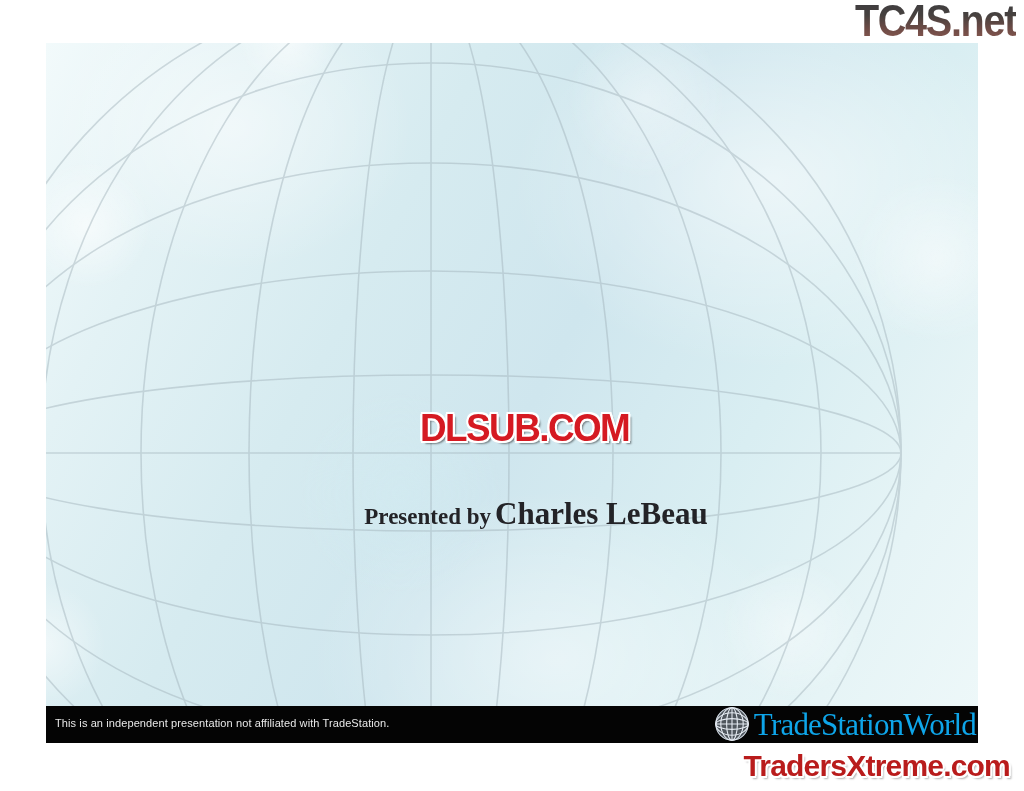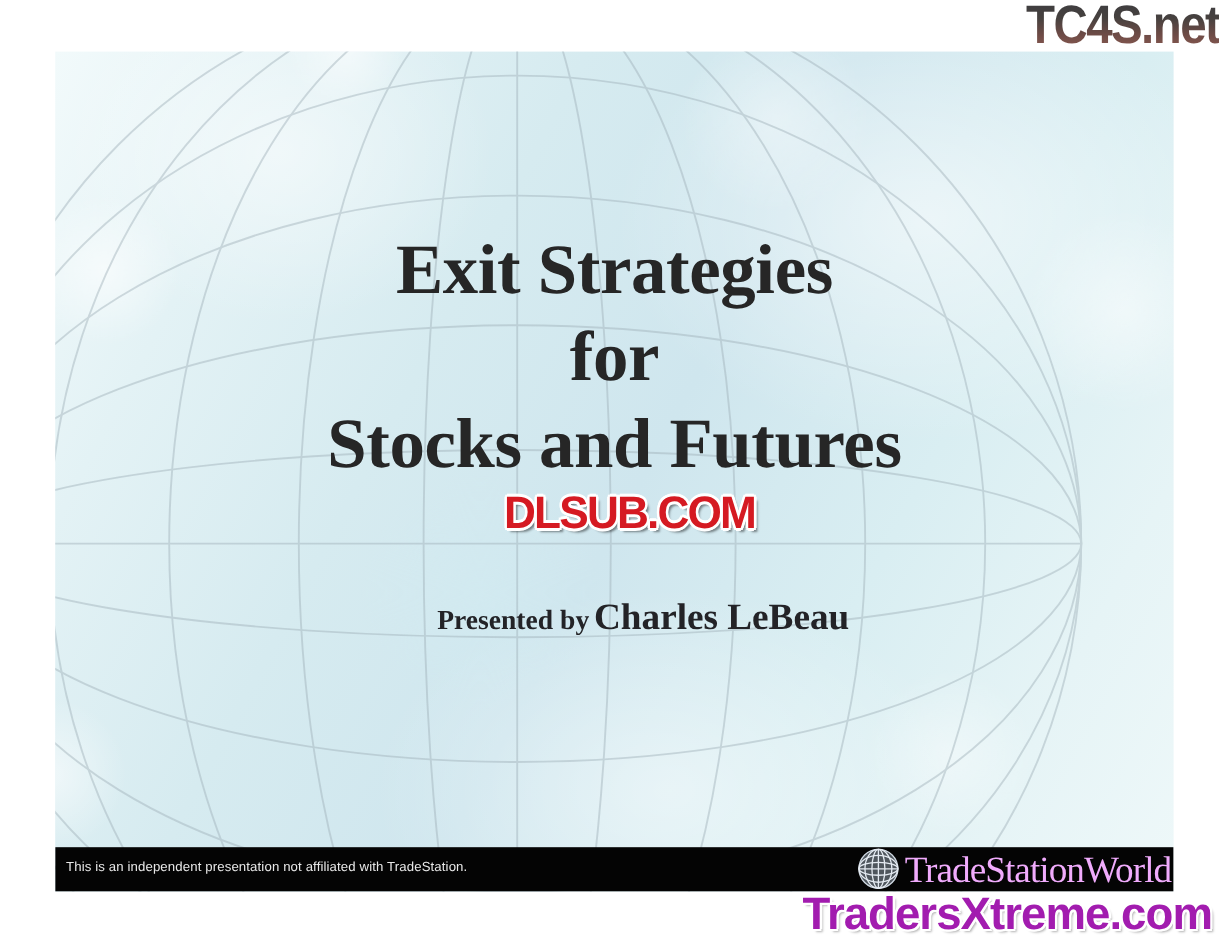--- a/index.html
+++ b/index.html
@@ -146,21 +146,21 @@
     position: absolute;
     right: 2px;
     top: -1px;
     height: 38px;
     display: flex;
     align-items: center;
     gap: 2px;
   }
   #tsw-globe { width: 40px; height: 36px; flex: none; }
   #tsw-word {
-    color: #f0abfc;
+    color: #0ea5e9;
     font-family: "Liberation Serif", "DejaVu Serif", serif;
     font-size: 31px;
     line-height: 1;
     letter-spacing: -0.8px;
     white-space: nowrap;
   }
 
   
   #tc4s {
     position: absolute;
@@ -210,24 +210,24 @@
        3px    3px  2px rgba(0,0,0,0.45);
   }
 
   
   #txtreme {
     position: absolute;
     right: 14px;
     bottom: 10px;
     font-family: "Liberation Sans", "DejaVu Sans", sans-serif;
     font-weight: bold;
-    font-size: 38px;
+    font-size: 30px;
     line-height: 1;
     letter-spacing: -0.8px;
-    color: #a21caf;
+    color: #b91c1c;
     white-space: nowrap;
     z-index: 40;
     text-shadow:
       -1.5px -1.5px 0 #ffffff,
        1.5px -1.5px 0 #ffffff,
       -1.5px  1.5px 0 #ffffff,
        1.5px  1.5px 0 #ffffff,
       -2px    0    0 #ffffff,
        2px    0    0 #ffffff,
        0     -2px  0 #ffffff,
@@ -255,25 +255,20 @@
         <line x1="505" y1="35" x2="505" y2="975"></line>
 
         <ellipse cx="505" cy="505" rx="470" ry="78"></ellipse>
         <ellipse cx="505" cy="505" rx="470" ry="182"></ellipse>
         <ellipse cx="505" cy="505" rx="470" ry="290"></ellipse>
         <ellipse cx="505" cy="505" rx="470" ry="390"></ellipse>
         <line x1="35" y1="505" x2="975" y2="505"></line>
       </g>
     </svg>
 
-    <div id="title-block">
-      <span class="tline">Exit Strategies</span>
-      <span class="tline">for</span>
-      <span class="tline">Stocks and Futures</span>
-    </div>
 
     <div id="presenter">
       <span class="pre">Presented by</span><span>&nbsp;</span><span class="name">Charles LeBeau</span>
     </div>
 
 
     <div id="dlsub">DLSUB.COM</div>
 
     <div id="footer-bar">
       <div id="footer-note">This is an independent presentation not affiliated with TradeStation.</div>

